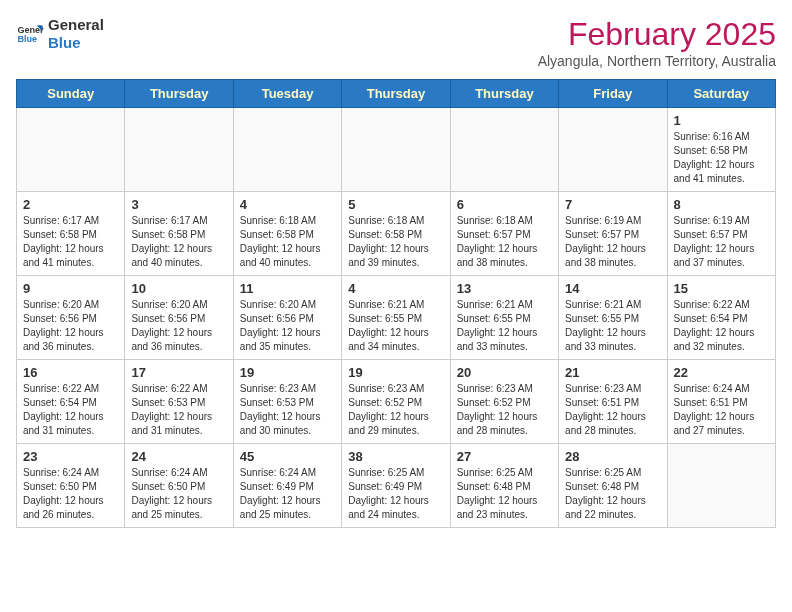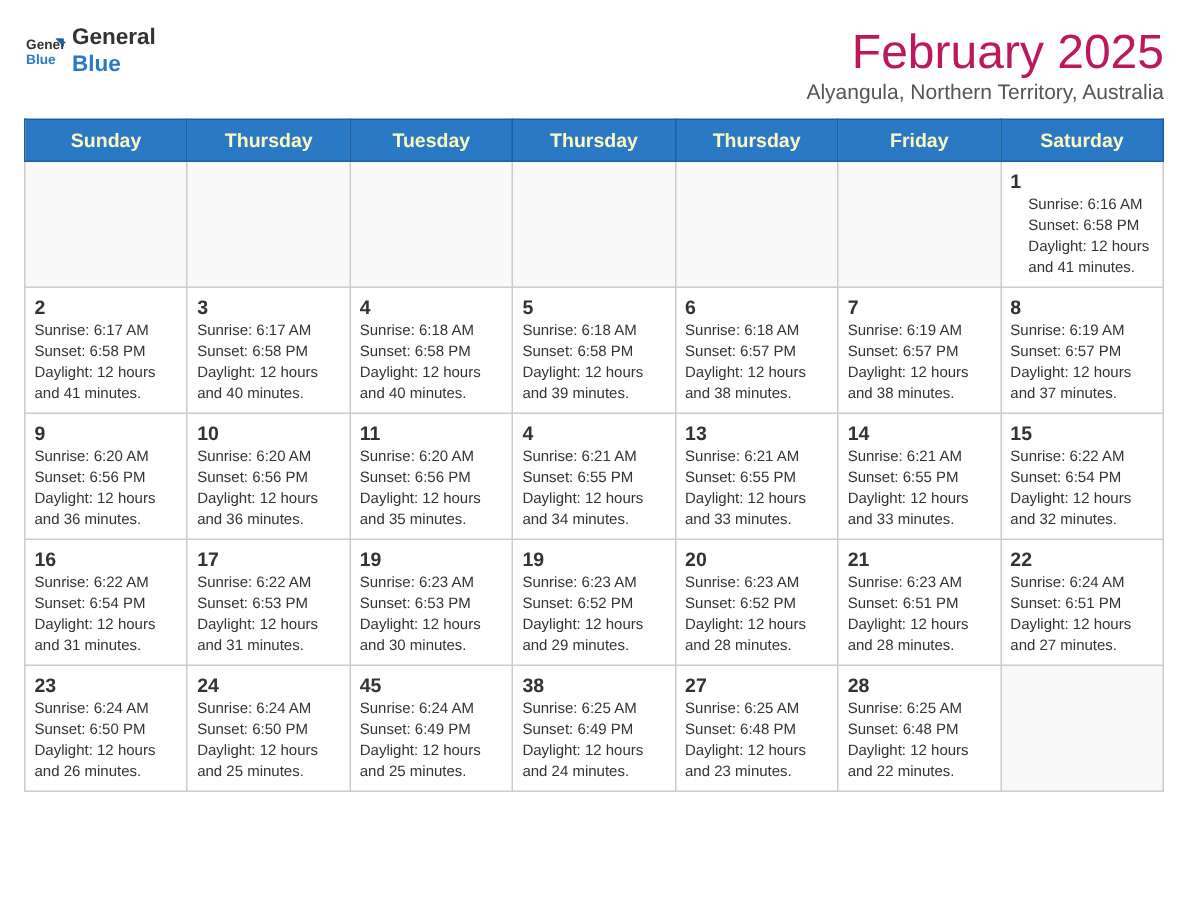--- a/index.html
+++ b/index.html
@@ -113,21 +113,21 @@
   <tbody id="calendar-body">
   <tr>
         <td class="empty"></td>
         <td class="empty"></td>
         <td class="empty"></td>
         <td class="empty"></td>
         <td class="empty"></td>
         <td class="empty"></td>
         <td>
           <span class="day-number">1</span>
-          <div class="day-info" style="white-space: pre-line; margin-left: 12px;">Sunrise: 6:16 AM
+          <div class="day-info" style="white-space: pre-line;">Sunrise: 6:16 AM
 Sunset: 6:58 PM
 Daylight: 12 hours and 41 minutes.</div>
         </td>
       </tr>
       <tr>
         <td>
           <span class="day-number">2</span>
           <div class="day-info" style="white-space: pre-line;">Sunrise: 6:17 AM
 Sunset: 6:58 PM
 Daylight: 12 hours and 41 minutes.</div>

